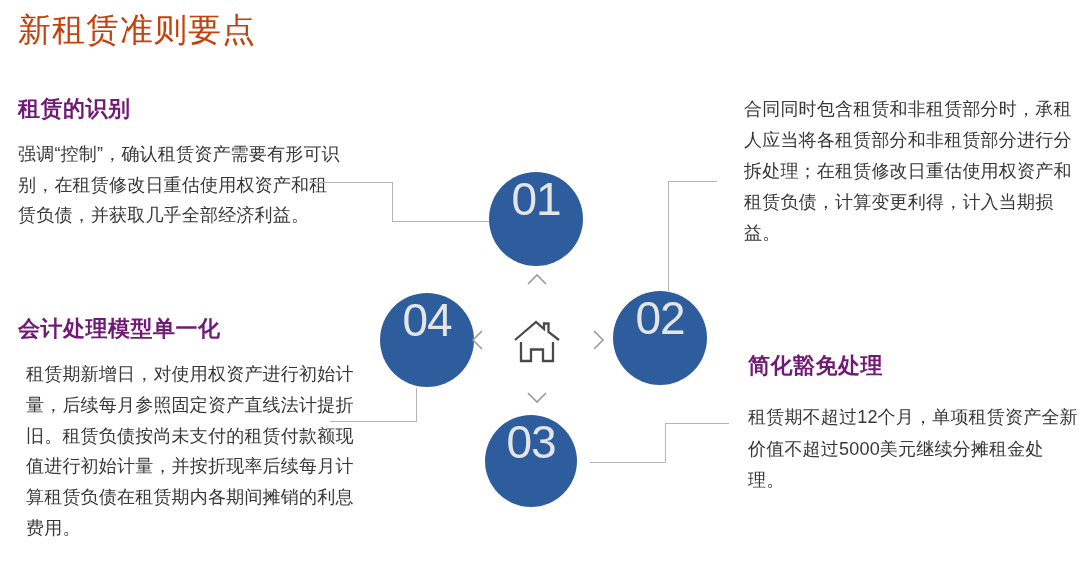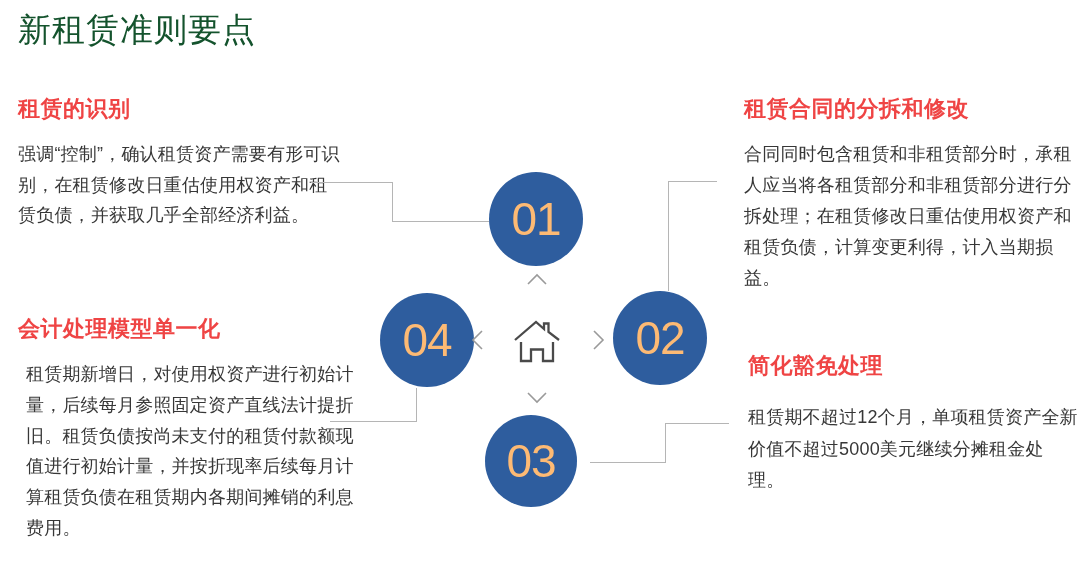--- a/index.html
+++ b/index.html
@@ -2,35 +2,35 @@
 <html><head>
 <meta charset="utf-8">
 <style>
   html,body{margin:0;padding:0;background:#ffffff;}
   .canvas{
     position:relative;width:1080px;height:574px;background:#ffffff;overflow:hidden;
     font-family:"Liberation Sans","DejaVu Sans",sans-serif;
   }
   .page-title{
     position:absolute;left:18px;top:8px;font-size:33px;font-weight:500;
-    color:#14532d;letter-spacing:1px;margin:0;
+    color:#c2410c;letter-spacing:1px;margin:0;
   }
   .sec{position:absolute;}
-  .sec-title{font-size:22px;font-weight:700;color:#ef4444;margin:0 0 15px 0;letter-spacing:.5px;}
+  .sec-title{font-size:22px;font-weight:700;color:#701a75;margin:0 0 15px 0;letter-spacing:.5px;}
   .sec-body{font-size:18px;line-height:30.5px;color:#373737;margin:0;letter-spacing:.2px;}
   .sec-01{left:18px;top:94px;width:322px;}
   .sec-02{left:744px;top:94px;width:330px;}
   .sec-02 .sec-body{line-height:31px;}
   .sec-03{left:748px;top:351px;width:330px;}
   .sec-03 .sec-body{line-height:31.5px;margin-top:21px;}
   .sec-04{left:18px;top:314px;width:340px;}
   .sec-04 .sec-body{line-height:30.8px;margin-left:8px;}
   .node{
-    position:absolute;border-radius:50%;background:#2e5d9e;color:#fdba74;
-    display:flex;align-items:center;justify-content:center;
+    position:absolute;border-radius:50%;background:#2e5d9e;color:#e5e5e5;
+    display:flex;justify-content:center;
     font-size:46px;font-weight:400;letter-spacing:-1px;
   }
   .node-01{left:489px;top:172px;width:94px;height:94px;}
   .node-02{left:613px;top:291px;width:94px;height:94px;}
   .node-03{left:485px;top:415px;width:92px;height:92px;}
   .node-04{left:380px;top:293px;width:94px;height:94px;}
   .conn{position:absolute;background:#b5b5b5;}
   .icon-abs{position:absolute;}
   svg{display:block;}
 </style>
@@ -40,21 +40,20 @@
 <div class="canvas">
 
   <h1 class="page-title">新租赁准则要点</h1>
 
   <div class="sec sec-01">
     <h2 class="sec-title">租赁的识别</h2>
     <p class="sec-body">强调“控制”，确认租赁资产需要有形可识别，在租赁修改日重估使用权资产和租赁负债，并获取几乎全部经济利益。</p>
   </div>
 
   <div class="sec sec-02">
-    <h2 class="sec-title">租赁合同的分拆和修改</h2>
     <p class="sec-body">合同同时包含租赁和非租赁部分时，承租人应当将各租赁部分和非租赁部分进行分拆处理；在租赁修改日重估使用权资产和租赁负债，计算变更利得，计入当期损益。</p>
   </div>
 
   <div class="sec sec-03">
     <h2 class="sec-title">简化豁免处理</h2>
     <p class="sec-body">租赁期不超过12个月，单项租赁资产全新价值不超过5000美元继续分摊租金处理。</p>
   </div>
 
   <div class="sec sec-04">
     <h2 class="sec-title">会计处理模型单一化</h2>

